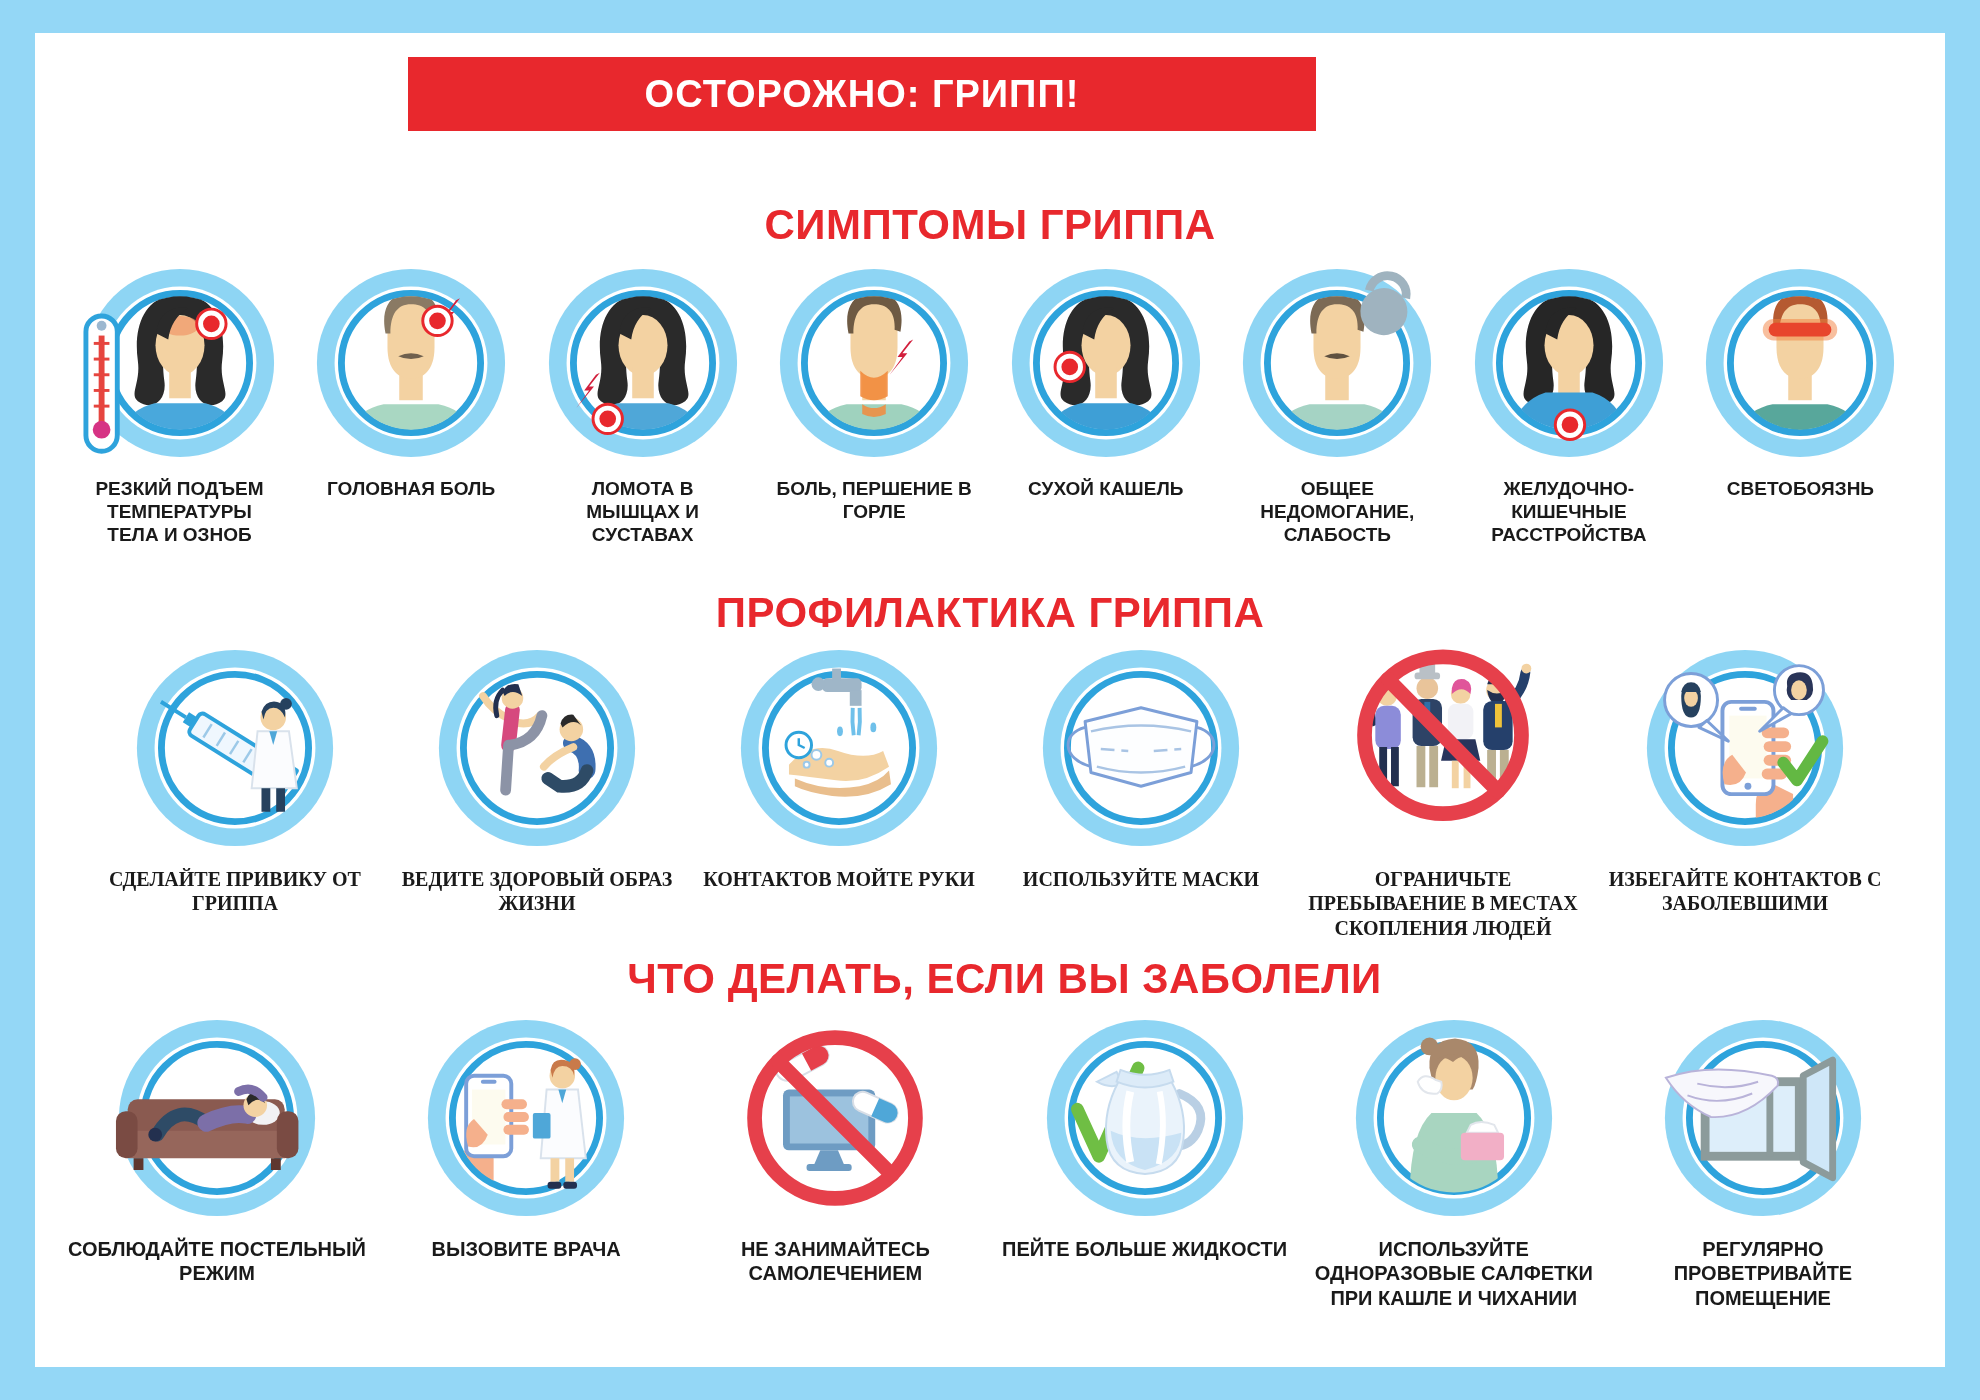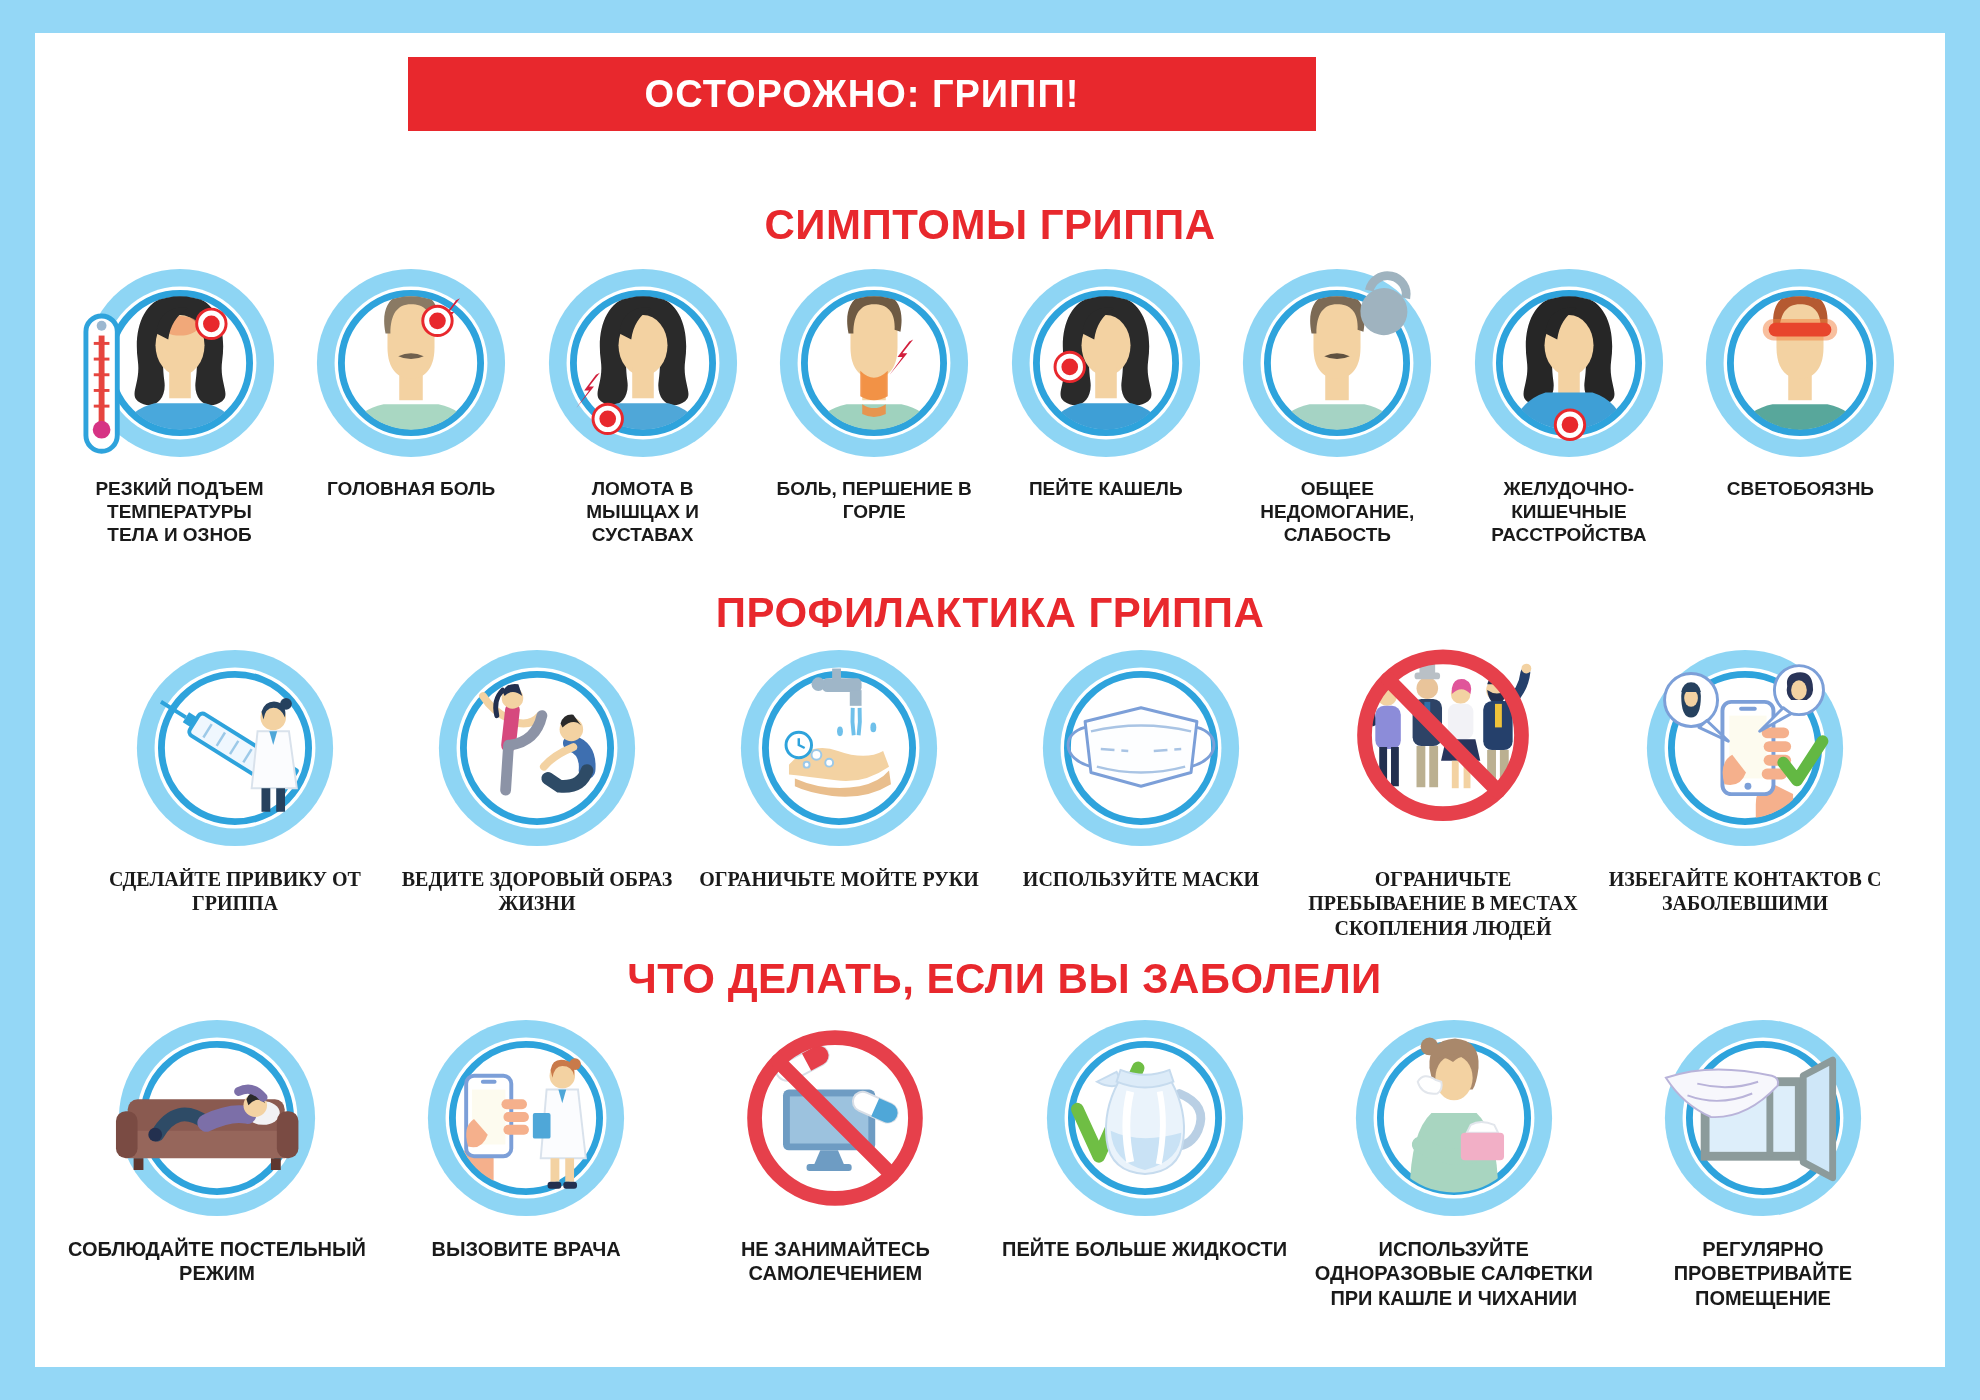--- a/index.html
+++ b/index.html
@@ -195,21 +195,21 @@
           <ellipse cx="100" cy="82" rx="25" ry="31" fill="#F3D2A2"></ellipse>
           <path d="M76 70 C78 48 92 42 108 44 C96 52 90 62 88 76 Z" fill="#2A2A2A"></path>
           <rect x="89" y="104" width="22" height="32" fill="#F3D2A2"></rect>
           <path d="M32 200 Q36 150 74 141 L126 141 Q164 150 168 200 Z" fill="#3E9FD6"></path>
         </g>
         <g>
             <circle cx="63" cy="104" r="15" fill="#FFF" stroke="#E8282D" stroke-width="3"></circle>
             <circle cx="63" cy="104" r="8.5" fill="#E8282D"></circle>
           </g>
       </svg>
-      <figcaption>ПЕЙТЕ КАШЕЛЬ</figcaption>
+      <figcaption>СУХОЙ КАШЕЛЬ</figcaption>
     </figure>
 
     <figure class="item">
       <svg width="196" height="196" viewBox="0 0 200 200">
         <defs>
             <clipPath id="cs6">
               <circle cx="100" cy="100" r="68"></circle>
             </clipPath>
           </defs>
         <g>
@@ -374,21 +374,21 @@
         <g fill="#FFF" stroke="#9CC9E8" stroke-width="2">
           <circle cx="82" cy="112" r="5"></circle>
             <circle cx="95" cy="120" r="4"></circle>
             <circle cx="72" cy="122" r="3"></circle>
         </g>
         <g>
           <circle cx="64" cy="102" r="13" fill="#FFF" stroke="#2EA3DC" stroke-width="3"></circle>
           <path d="M64 95 L64 102 L70 105" stroke="#2EA3DC" stroke-width="2.5" fill="none"></path>
         </g>
       </svg>
-      <figcaption>ОГРАНИЧЬТЕ МОЙТЕ РУКИ</figcaption>
+      <figcaption>КОНТАКТОВ МОЙТЕ РУКИ</figcaption>
     </figure>
 
     <figure class="item">
       <svg width="206" height="206" viewBox="0 0 210 210">
         <g>
             <circle cx="105" cy="105" r="100" fill="#8ED5F4"></circle>
             <circle cx="105" cy="105" r="82" fill="#FFF"></circle>
             <circle cx="105" cy="105" r="75" fill="#FFF" stroke="#2EA3DC" stroke-width="7"></circle>
           </g>
         <g>

